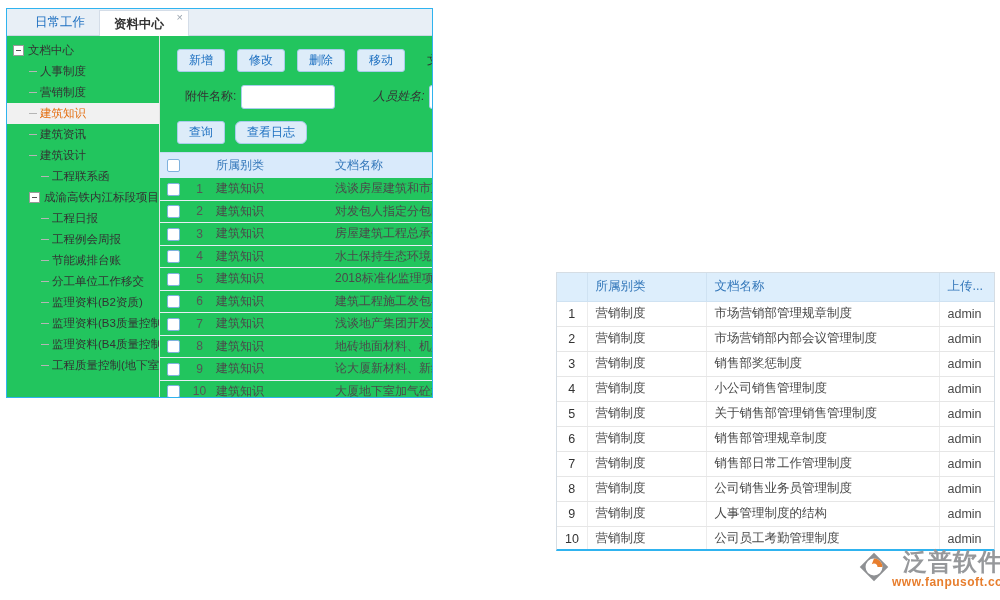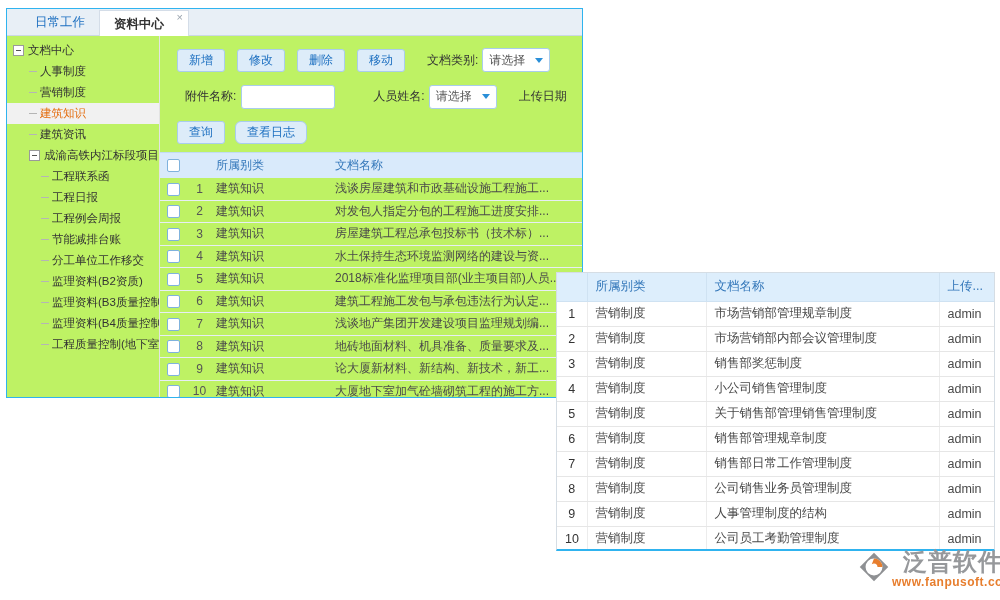--- a/index.html
+++ b/index.html
@@ -1,22 +1,22 @@
 <!DOCTYPE html>
 <html><head>
 <meta charset="utf-8">
 <style>
   * { margin:0; padding:0; box-sizing:border-box; }
   html,body { width:1000px; height:600px; background:#ffffff; overflow:hidden;
     font-family:"Liberation Sans","DejaVu Sans",sans-serif; }
   .stage { position:relative; width:1000px; height:600px; background:#fff; }
 
   
-  .panel-left { position:absolute; left:6px; top:8px; width:577px; height:390px;
-    border:1px solid #2fb3ef; background:#bef264; overflow:hidden; display:flex; flex-direction:column; }
+  .panel-left { position:absolute; left:6px; top:8px; width:427px; height:390px;
+    border:1px solid #2fb3ef; background:#22c55e; overflow:hidden; display:flex; flex-direction:column; }
   .tabbar { height:27px; background:#e8eff6; border-bottom:1px solid #ccd8e4; display:flex; align-items:flex-end; padding-left:14px; flex:none; }
   .tab { height:26px; line-height:26px; padding:0 14px; font-size:12.5px; color:#1c6fc0; cursor:default; position:relative; }
   .tab.active { background:#ffffff; color:#333; font-weight:bold; border:1px solid #d4dde8; border-bottom:none; margin-bottom:-1px; padding-right:24px; }
   .tab-close { position:absolute; top:1px; right:5px; font-size:11px; color:#9aa4ae; font-weight:normal; line-height:11px; }
   .panel-body { flex:1; display:flex; min-height:0; }
 
   
   .sidebar { width:153px; flex:none; border-right:1px solid #e3e3e3; padding-top:4px; overflow:hidden; }
   .titem { height:21px; line-height:21px; font-size:11.5px; color:#333; white-space:nowrap; display:flex; align-items:center; cursor:default; }
   .titem .tlabel { overflow:hidden; }
@@ -97,26 +97,30 @@
         </div>
         <div class="titem lvl1 sel">
           <span class="tline"></span>
           <span class="tlabel">建筑知识</span>
         </div>
         <div class="titem lvl1">
           <span class="tline"></span>
           <span class="tlabel">建筑资讯</span>
         </div>
         <div class="titem lvl1">
+          <span class="tline"></span>
+          <span class="tlabel">建筑设计</span>
+        </div>
+        <div class="titem lvl2">
+          <span class="tline"></span>
+          <span class="tlabel">工程联系函</span>
+        </div>
+        <div class="titem lvl1">
           <span class="texp"></span>
           <span class="tlabel">成渝高铁内江标段项目</span>
-        </div>
-        <div class="titem lvl2">
-          <span class="tline"></span>
-          <span class="tlabel">工程联系函</span>
         </div>
         <div class="titem lvl2">
           <span class="tline"></span>
           <span class="tlabel">工程日报</span>
         </div>
         <div class="titem lvl2">
           <span class="tline"></span>
           <span class="tlabel">工程例会周报</span>
         </div>
         <div class="titem lvl2">
@@ -155,21 +159,21 @@
           <span class="flabel" style="margin-left:22px;">文档类别:</span>
           <div class="fselect" style="margin-left:4px;">
             <span>请选择</span>
             <span class="caret"></span>
           </div>
 
         </div>
         <div class="frow" style="height:37px;">
           <span class="flabel" style="margin-left:8px;">附件名称:</span>
           <input class="finput" style="margin-left: 5px;">
-          <span class="flabel" style="margin-left:38px;">人员姓名:</span>
+          <span class="flabel" style="margin-left:38px;font-style:italic;">人员姓名:</span>
           <div class="fselect" style="margin-left:4px;">
             <span>请选择</span>
             <span class="caret"></span>
           </div>
           <span class="flabel" style="margin-left:22px;">上传日期</span>
         </div>
         <div class="frow" style="height:35px;">
           <button class="btn">查询</button>
           <button class="btn" style="margin-left:10px;border-radius:6px;">查看日志</button>
         </div>

